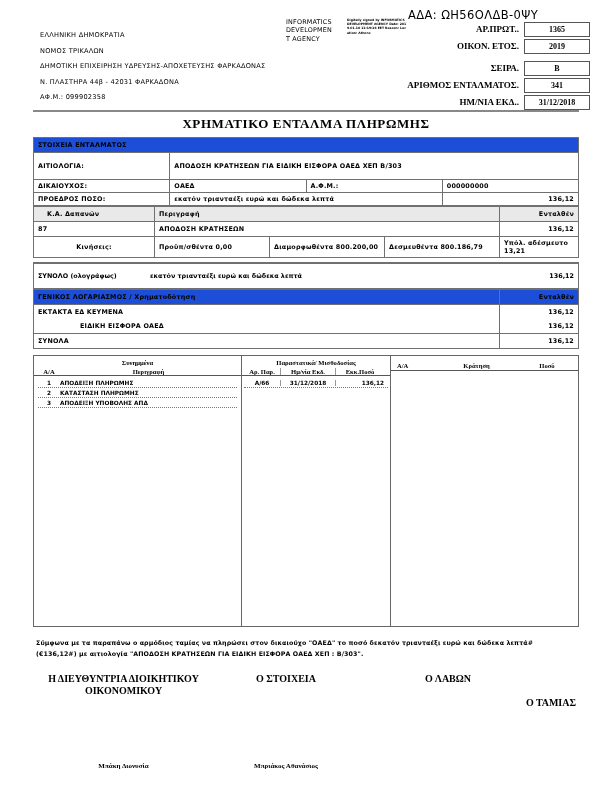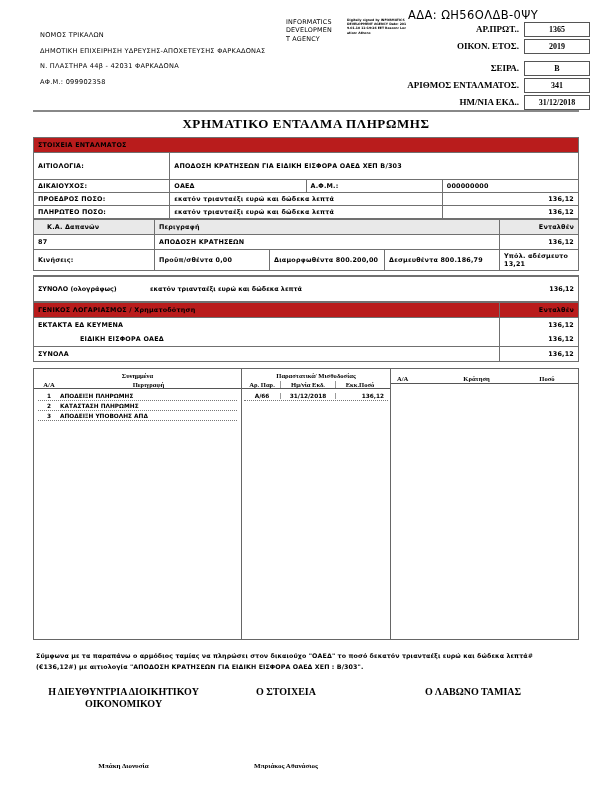--- a/index.html
+++ b/index.html
@@ -127,42 +127,42 @@
   }
   table.grid td, table.grid th {
     border: 1px solid #707070;
     padding: 2px 4px;
     font-size: 6.4px;
     vertical-align: middle;
     font-weight: bold;
     letter-spacing: 0.2px;
   }
   .sect-head td {
-    background: #b91c1c;
+    background: #1d4ed8;
     font-size: 6.4px;
     font-weight: bold;
     height: 10px;
   }
   .lbl {
     font-size: 6.8px;
     font-weight: bold;
   }
   .num { text-align: right; }
 
   
   .kae {
     margin-top: 7px;
   }
   .kae td { height: 10px; }
   .kae .hdr td { background: #e9e9e9; }
   .dashed-row td {
     border-top: 1px dashed #888;
   }
   .kin-label {
-    text-align: left;
+    text-align: center;
     padding-right: 6px;
   }
 
   .sum-line {
     margin: 4px 33px 0 33px;
     width: 546px;
     box-sizing: border-box;
     border: 1px solid #707070;
     border-top: 2px solid #707070;
     display: flex;
@@ -243,21 +243,21 @@
   .signs {
     margin: 14px 36px 0 36px;
     display: flex;
     font-family: "Liberation Serif", serif;
     font-size: 10px;
     font-weight: bold;
   }
   .sig-a { width: 175px; text-align: center; line-height: 12px; }
   .sig-b { width: 150px; text-align: center; }
   .sig-c { width: 110px; text-align: right; }
-  .sig-d { flex: 1; text-align: left; }
+  .sig-d { flex: 1; text-align: right; margin-top: 24px; }
 
   .names {
     position: absolute;
     left: 36px;
     top: 762px;
     width: 540px;
     display: flex;
     font-family: "Liberation Serif", serif;
     font-size: 7px;
     font-weight: bold;
@@ -268,20 +268,21 @@
 </head>
 <body>
 
 <div class="page">
 
   <div class="header">
 
     <div class="ada-line">ΑΔΑ: ΩΗ56ΟΛΔΒ-0ΨΥ</div>
 
     <div class="org-block">
+      <div>ΕΛΛΗΝΙΚΗ ΔΗΜΟΚΡΑΤΙΑ</div>
       <div>ΝΟΜΟΣ ΤΡΙΚΑΛΩΝ</div>
       <div>ΔΗΜΟΤΙΚΗ ΕΠΙΧΕΙΡΗΣΗ ΥΔΡΕΥΣΗΣ-ΑΠΟΧΕΤΕΥΣΗΣ ΦΑΡΚΑΔΟΝΑΣ</div>
       <div>Ν. ΠΛΑΣΤΗΡΑ 44β - 42031 ΦΑΡΚΑΔΟΝΑ</div>
       <div>ΑΦ.Μ.: 099902358</div>
     </div>
 
     <div class="ida-stamp">
       <div class="ida-left">
         <div>INFORMATICS</div>
         <div>DEVELOPMEN</div>
@@ -327,25 +328,20 @@
       <td colspan="3" style="height:22px;">ΑΠΟΔΟΣΗ ΚΡΑΤΗΣΕΩΝ ΓΙΑ ΕΙΔΙΚΗ ΕΙΣΦΟΡΑ ΟΑΕΔ ΧΕΠ  Β/303</td>
     </tr>
     <tr>
       <td class="lbl">ΔΙΚΑΙΟΥΧΟΣ:</td>
       <td style="width:322px;">ΟΑΕΔ</td>
       <td style="width:38px;">Α.Φ.Μ.:</td>
       <td style="width:74px;">000000000</td>
     </tr>
     <tr>
       <td class="lbl">ΠΡΟΕΔΡΟΣ ΠΟΣΟ:</td>
-      <td colspan="2">εκατόν τριανταέξι ευρώ και δώδεκα λεπτά</td>
-      <td class="num">136,12</td>
-    </tr>
-    <tr>
-      <td class="lbl">ΠΛΗΡΩΤΕΟ ΠΟΣΟ:</td>
       <td colspan="2">εκατόν τριανταέξι ευρώ και δώδεκα λεπτά</td>
       <td class="num">136,12</td>
     </tr>
   </tbody>
     </table>
 
   <table class="grid kae">
     <tbody>
         <tr class="hdr">
       <td style="width:103px;padding-left:13px;">Κ.Α. Δαπανών</td>

